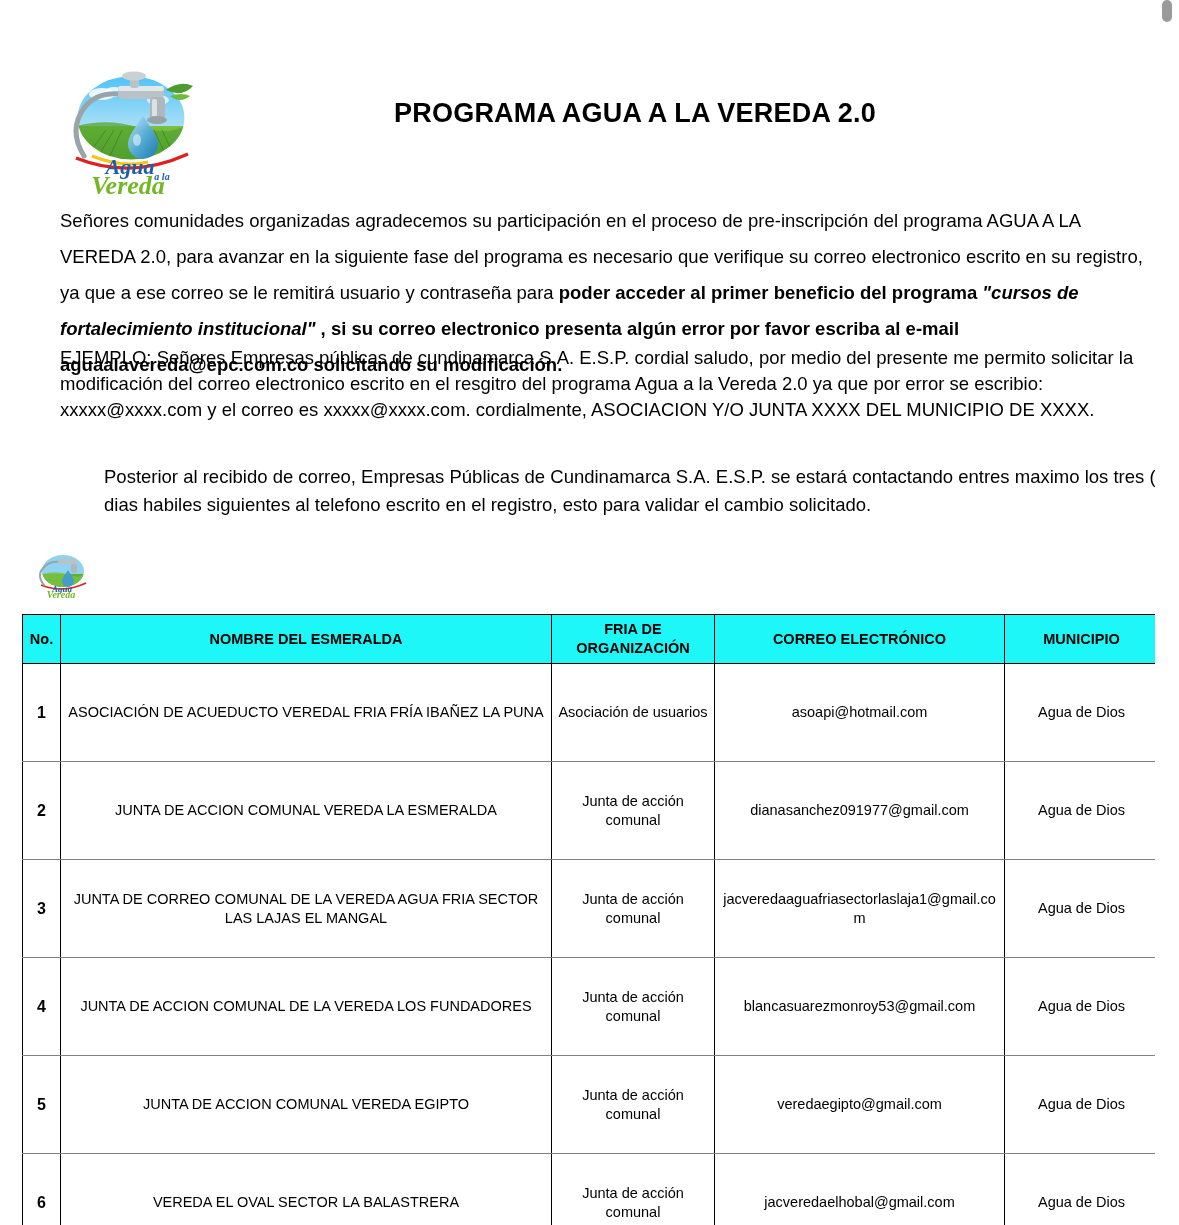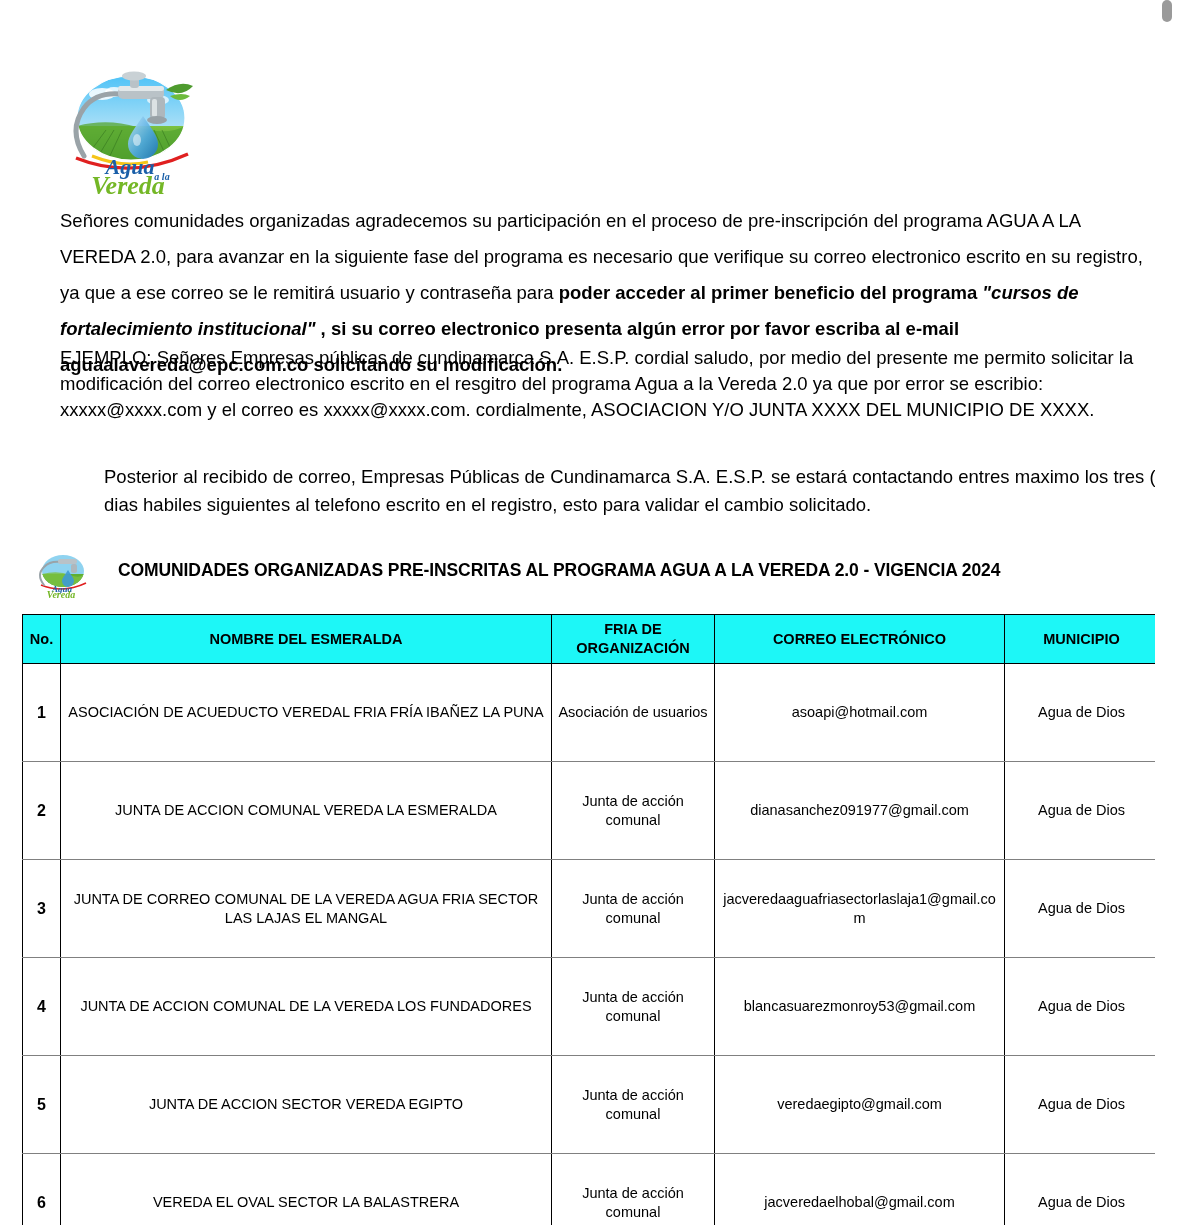--- a/index.html
+++ b/index.html
@@ -215,20 +215,21 @@
 
         <path d="M81 48 C 89 60 96 68 96 76 A 15 15 0 0 1 66 76 C 66 68 73 60 81 48 Z" fill="url(#dropg)" opacity="0.92"></path>
         <ellipse cx="75" cy="72" rx="4" ry="6" fill="#ffffff" opacity="0.5"></ellipse>
 
         <text x="68" y="106" text-anchor="middle" font-family="'Liberation Serif', serif" font-size="22" font-style="italic" font-weight="bold" fill="#1A5FA8">Agua</text>
         <text x="100" y="112" text-anchor="middle" font-family="'Liberation Serif', serif" font-size="10" font-style="italic" font-weight="bold" fill="#1A5FA8">a la</text>
         <text x="66" y="126" text-anchor="middle" font-family="'Liberation Serif', serif" font-size="26" font-style="italic" font-weight="bold" fill="#74B726">Vereda</text>
       </svg>
     </div>
 
+    <div class="doc-title">PROGRAMA AGUA A LA VEREDA 2.0</div>
   </div>
 
   <div class="text-block p1">
     <span>Señores comunidades organizadas agradecemos su participación en el proceso de pre-inscripción del programa AGUA A LA VEREDA 2.0, para avanzar en la siguiente fase del programa es necesario que verifique su correo electronico escrito en su registro, ya que a ese correo se le remitirá usuario y contraseña para </span><span class="b">poder acceder al primer beneficio del programa </span><span class="bi"> "cursos de fortalecimiento institucional" </span><span class="b">, si su correo electronico presenta algún error por favor escriba al e-mail aguaalavereda@epc.com.co solicitando su modificación.</span>
   </div>
 
   <div class="text-block p2">EJEMPLO: Señores Empresas públicas de cundinamarca S.A. E.S.P. cordial saludo, por medio del presente me permito solicitar la modificación del correo electronico escrito en el resgitro del programa Agua a la Vereda 2.0 ya que por error se escribio: xxxxx@xxxx.com y el correo es xxxxx@xxxx.com. cordialmente, ASOCIACION Y/O JUNTA XXXX DEL MUNICIPIO DE XXXX.</div>
 
   <div class="text-block p3">Posterior al recibido de correo, Empresas Públicas de Cundinamarca S.A. E.S.P. se estará contactando entres maximo los tres (03) dias habiles siguientes al telefono escrito en el registro, esto para validar el cambio solicitado.</div>
 
@@ -249,21 +250,20 @@
         <g>
           <path d="M10 33 Q 2 23 10 15 Q 16 9 26 10" stroke="#9AA3A8" stroke-width="2" fill="none" stroke-linecap="round"></path>
           <rect x="24" y="7" width="19" height="5" rx="2" fill="#B9C2C7"></rect>
           <rect x="37" y="12" width="6" height="9" rx="2" fill="#AEB7BC"></rect>
         </g>
         <path d="M34 18 C 37 23 40 26 40 29 A 6 6 0 0 1 28 29 C 28 26 31 23 34 18 Z" fill="#3E9AD6" opacity="0.9"></path>
         <text x="28" y="40" text-anchor="middle" font-family="'Liberation Serif', serif" font-size="9" font-style="italic" font-weight="bold" fill="#1A5FA8">Agua</text>
         <text x="27" y="46" text-anchor="middle" font-family="'Liberation Serif', serif" font-size="10" font-style="italic" font-weight="bold" fill="#74B726">Vereda</text>
       </svg>
     </div>
-    <div class="section-title">COMUNIDADES ORGANIZADAS PRE-INSCRITAS AL PROGRAMA AGUA A LA VEREDA 2.0 - VIGENCIA 2024</div>
   </div>
 
   <div class="table-wrap">
     <table class="reg">
       <colgroup>
         <col class="c-no">
         <col class="c-nom">
         <col class="c-tipo">
         <col class="c-mail">
         <col class="c-mun">
@@ -301,21 +301,21 @@
         </tr>
         <tr>
           <td class="numcol">4</td>
           <td>JUNTA DE ACCION COMUNAL DE LA VEREDA LOS FUNDADORES</td>
           <td>Junta de acción comunal</td>
           <td>blancasuarezmonroy53@gmail.com</td>
           <td>Agua de Dios</td>
         </tr>
         <tr>
           <td class="numcol">5</td>
-          <td>JUNTA DE ACCION SECTOR VEREDA EGIPTO</td>
+          <td>JUNTA DE ACCION COMUNAL VEREDA EGIPTO</td>
           <td>Junta de acción comunal</td>
           <td>veredaegipto@gmail.com</td>
           <td>Agua de Dios</td>
         </tr>
         <tr>
           <td class="numcol">6</td>
           <td>VEREDA EL OVAL SECTOR LA BALASTRERA</td>
           <td>Junta de acción comunal</td>
           <td>jacveredaelhobal@gmail.com</td>
           <td>Agua de Dios</td>

